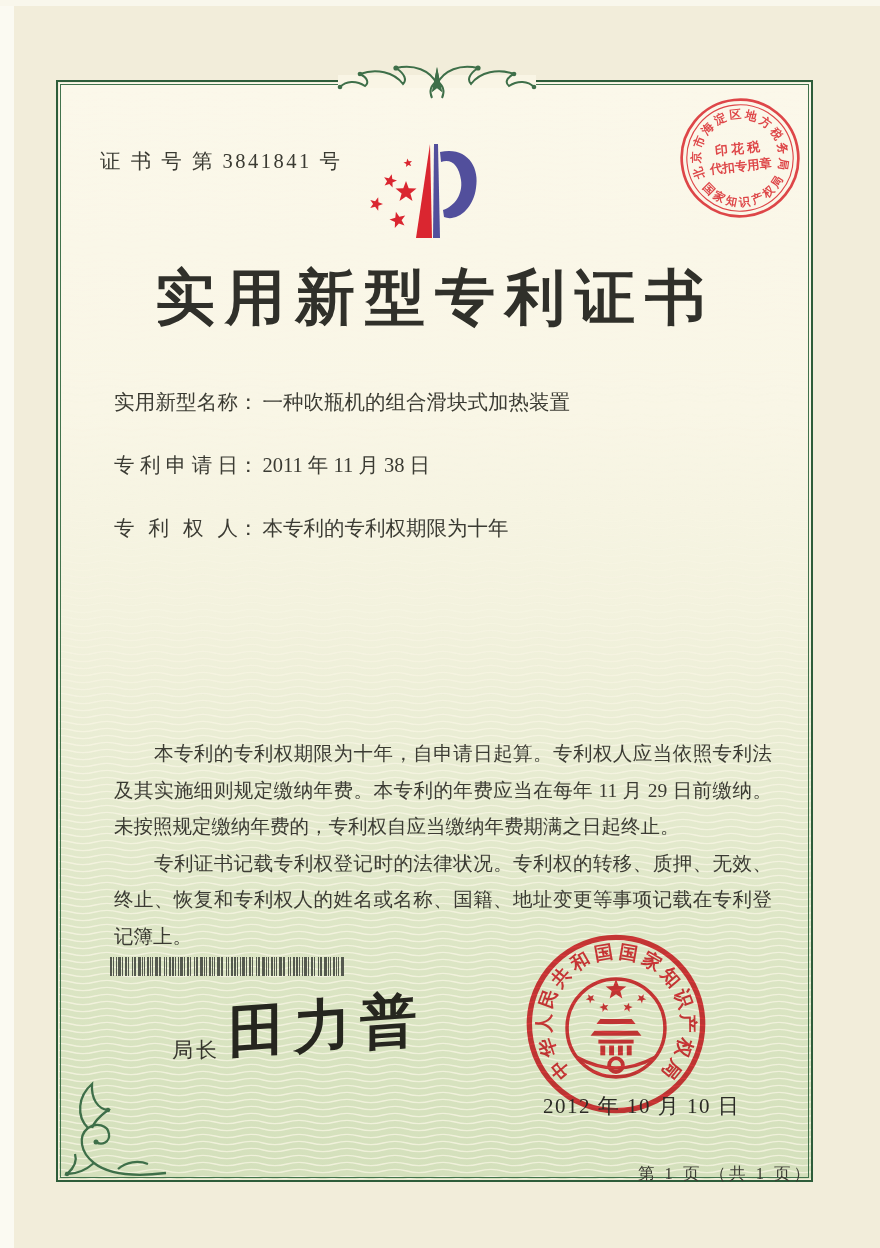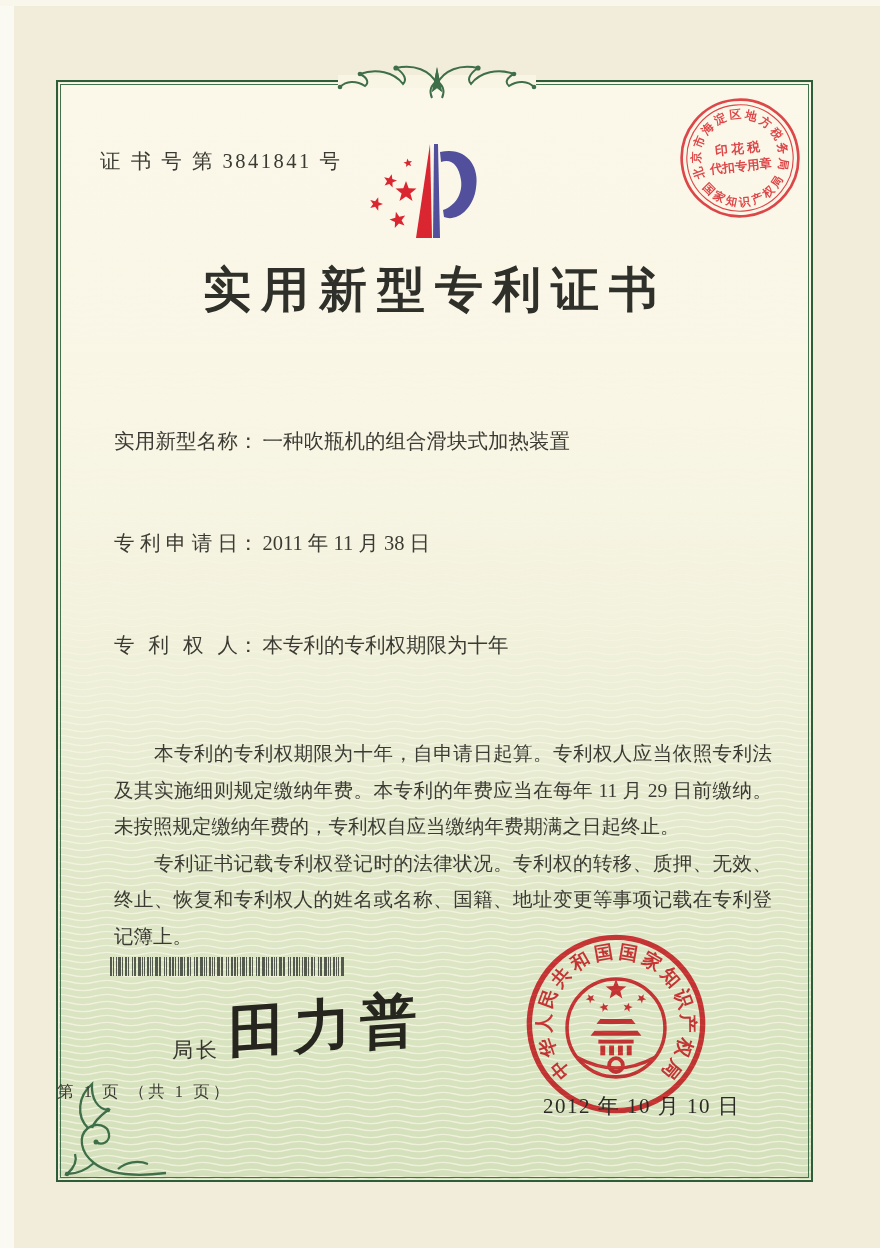--- a/index.html
+++ b/index.html
@@ -40,26 +40,26 @@
 
   .cert-no{
     position:absolute;left:100px;top:147px;
     font-size:20.5px;letter-spacing:2.5px;color:#3a3a32;
   }
   .logo{position:absolute;left:356px;top:136px;}
   .tax-stamp{position:absolute;left:676px;top:94px;opacity:.93;mix-blend-mode:multiply;}
 
   .title{
     position:absolute;left:57px;top:258px;width:756px;
-    text-align:center;font-size:48px;font-weight:700;
+    text-align:center;font-size:60px;font-weight:700;
     letter-spacing:10px;color:#30302a;
   }
 
   .fields{position:absolute;left:114px;top:388px;width:660px;}
-  .field-row{height:62.8px;font-size:20.5px;color:#3b3b33;white-space:nowrap;margin-top:39px;}
+  .field-row{height:62.8px;font-size:20.5px;color:#3b3b33;white-space:nowrap;}
   .field-label{
     display:inline-block;width:124px;
     text-align:justify;text-align-last:justify;
     vertical-align:top;
   }
   .field-colon{margin-right:4px;}
 
   .paragraphs{
     position:absolute;left:114px;top:736px;width:658px;
     font-size:19.5px;line-height:36.6px;color:#3b3b33;
@@ -80,22 +80,22 @@
     letter-spacing:9px;transform:rotate(-4deg) skewX(-4deg);
   }
 
   .office-seal{position:absolute;left:522px;top:930px;mix-blend-mode:multiply;opacity:.95;}
   .issue-date{
     position:absolute;left:543px;top:1092px;
     font-size:21px;letter-spacing:1.5px;color:#2b2b26;z-index:5;
   }
 
   .footer{
-    position:absolute;left:57px;top:1081px;width:756px;
-    text-align:left;font-size:16.5px;letter-spacing:3px;color:#3c3c34;
+    position:absolute;left:57px;top:1163px;width:756px;
+    text-align:right;font-size:16.5px;letter-spacing:3px;color:#3c3c34;
   }
   svg text{font-family:"Liberation Serif","DejaVu Serif",serif;}
 </style>
 </head>
 <body>
 
 <div class="page">
 
   <div class="inner-bg"></div>
   <svg id="waves" class="waves" width="752" height="1096">

